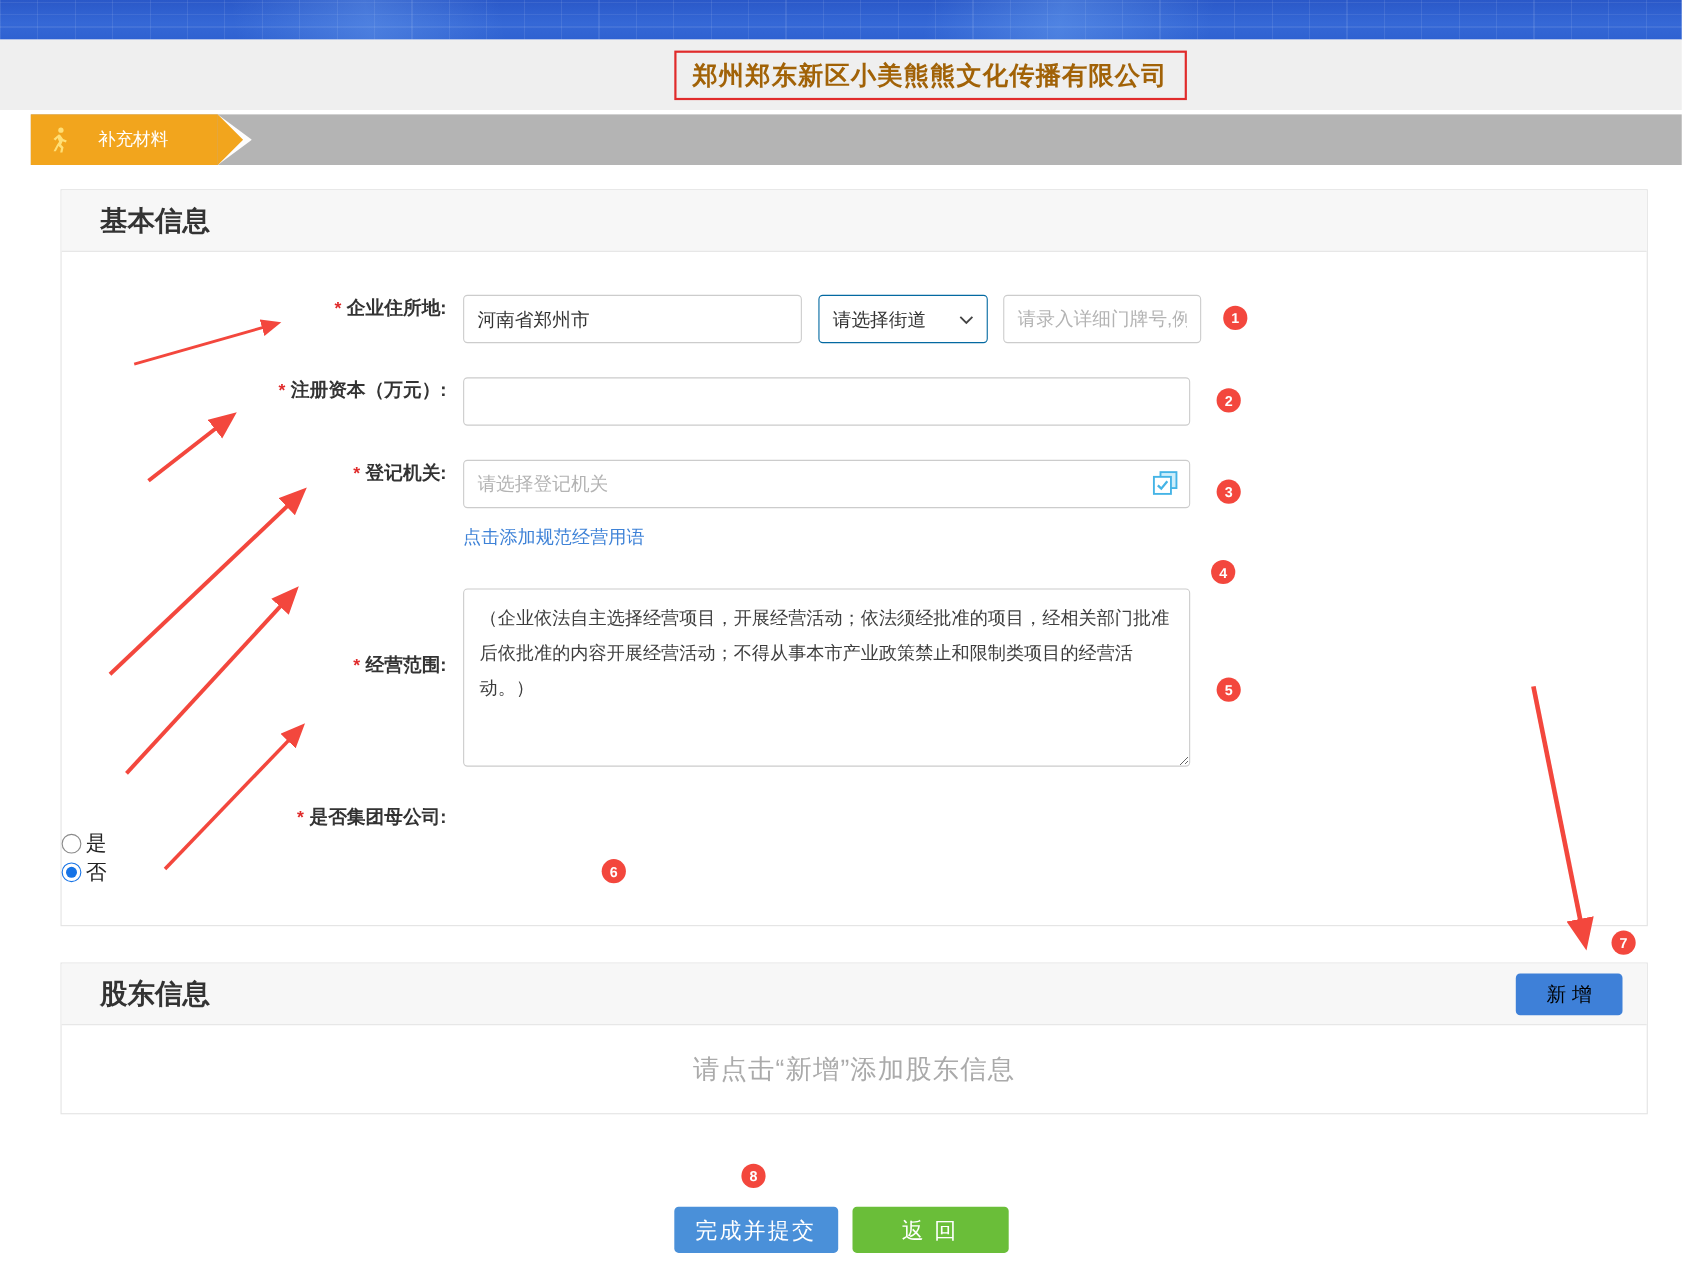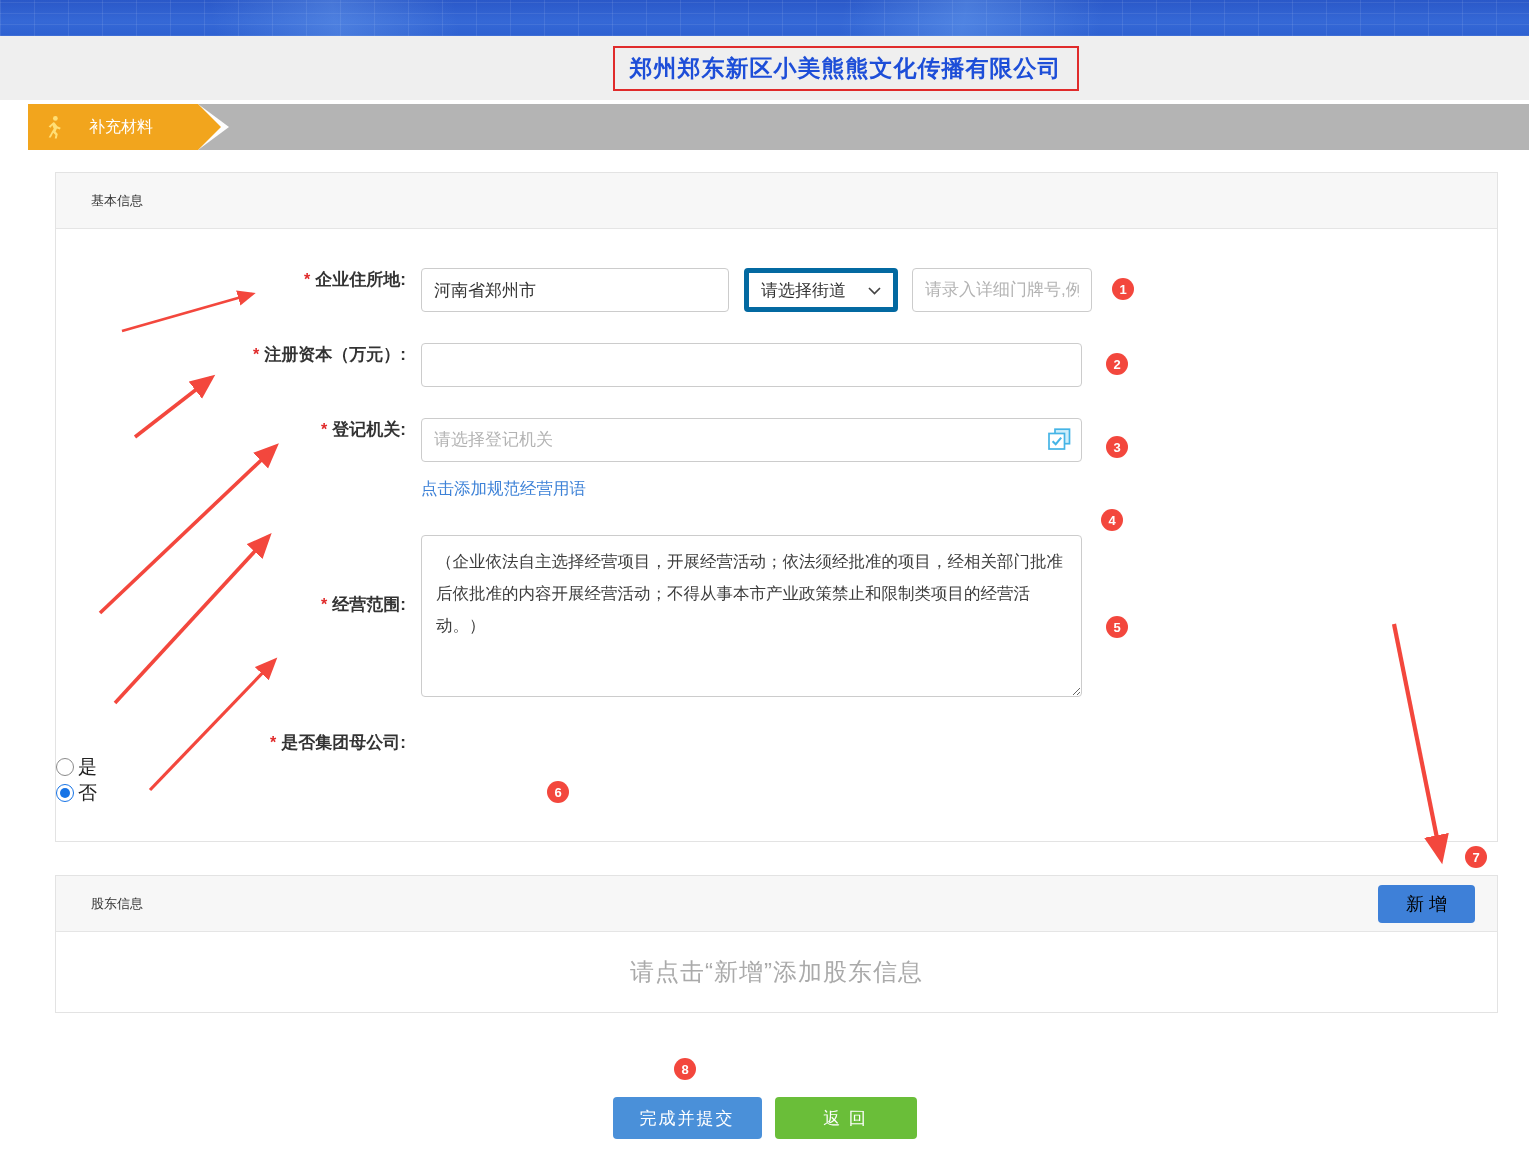--- a/index.html
+++ b/index.html
@@ -13,53 +13,53 @@
       linear-gradient(260deg, rgba(255,255,255,0) 70%, rgba(150,200,255,.25) 78%, rgba(255,255,255,0) 86%),
       repeating-linear-gradient(90deg, rgba(255,255,255,.09) 0 1px, transparent 1px 34px),
       repeating-linear-gradient(0deg, rgba(255,255,255,.08) 0 1px, transparent 1px 11px),
       linear-gradient(180deg,#2a58c8 0%,#3568d6 60%,#2e61d1 100%);
   }
 
   
   .header { position:absolute; left:0; top:36px; width:1529px; height:64px; background:#efefef;
     display:flex; align-items:center; justify-content:center; }
   .company-box { margin-left:162px; border:2px solid #e02b2b; padding:5px 15px;
-    font-size:23px; font-weight:bold; color:#1d4ed8; letter-spacing:1px; }
+    font-size:23px; font-weight:bold; color:#a16207; letter-spacing:1px; }
 
   
   .tabbar { position:absolute; left:28px; top:104px; width:1501px; height:46px; background:#b4b4b4; }
   .tab { position:absolute; left:0; top:0; width:170px; height:46px; background:#f2a51d;
     display:flex; align-items:center; color:#fff; font-size:16px; }
   .tab .walkicon { margin-left:15px; margin-right:24px; display:flex; }
   .chev-white { position:absolute; left:170px; top:0; width:31px; height:46px; background:#fdfdfd;
     clip-path:polygon(0 0, 100% 50%, 0 100%); }
   .chev-orange { position:absolute; left:170px; top:0; width:23px; height:46px; background:#f2a51d;
     clip-path:polygon(0 0, 100% 50%, 0 100%); }
 
   
   .panel { position:absolute; left:55px; width:1443px; border:1px solid #e3e3e3; background:#fff; }
   .panel-basic { top:172px; height:670px; }
   .panel-share { top:875px; height:138px; }
   .panel-head { height:56px; background:#f7f7f7; border-bottom:1px solid #e5e5e5;
     display:flex; align-items:center; justify-content:space-between; padding:0 22px 0 35px; }
-  .panel-title { font-size:13px; font-weight:normal; color:#333; }
+  .panel-title { font-size:25px; font-weight:bold; color:#333; }
 
   
   .form-body { padding-top:39px; }
   .frow { display:flex; align-items:flex-start; margin-bottom:31px; }
   .flabel { width:365px; padding-right:15px; text-align:right; font-size:17px; font-weight:bold;
     color:#333; white-space:nowrap; }
   .req { color:#e02b2b; font-weight:bold; margin-right:5px; font-size:16px; }
   .tin { height:44px; border:1px solid #ccc; border-radius:4px; font-size:17px; color:#333;
     padding:0 12px; font-family:"Liberation Sans","DejaVu Sans",sans-serif; background:#fff; }
   .tin::placeholder { color:#b3b3b3; }
   .w-main { width:308px; }
   .w-full { width:661px; }
   .w-detail { width:180px; }
-  .selbox { width:154px; height:44px; border:5px solid #0369a1; border-radius:4px; margin-left:15px;
+  .selbox { width:154px; height:44px; border:1px solid #0369a1; border-radius:4px; margin-left:15px;
     margin-right:14px; display:flex; align-items:center; justify-content:space-between;
     padding:0 12px; font-size:17px; color:#333; background:#fff; cursor:pointer; }
   .iconwrap { position:relative; width:661px; }
   .iconwrap .tin { width:100%; padding-right:44px; }
   .in-icon { position:absolute; right:10px; top:10px; cursor:pointer; display:flex; }
   .linkrow { margin:-15px 0 8px 365px; }
   .bluelink { font-size:16.5px; color:#3e82d7; text-decoration:none; cursor:pointer; }
   .scope-row { align-items:flex-start; margin-bottom:34px;margin-top:35px; }
   .scope-row .flabel { padding-top:58px; }
   .scopeta { width:661px; height:162px; border:1px solid #ccc; border-radius:4px; resize:both;
@@ -74,21 +74,21 @@
 
   
   .add-btn { width:97px; height:38px; background:#3e80d8; color:#000000; border:none; border-radius:4px;
     font-size:18px; cursor:pointer; font-family:inherit; }
   .share-empty { height:80px; display:flex; align-items:center; justify-content:center;
     font-size:24px; color:#aaa; letter-spacing:1px; }
 
   
   .actions { position:absolute; left:0; top:1097px; width:1529px; display:flex;
     justify-content:center; gap:13px; }
-  .btn { height:42px; border:none; border-radius:4px; color:#fff; font-size:17px; cursor:pointer;
+  .btn { height:42px; border:none; border-radius:4px; color:#fff; font-size:20px; cursor:pointer;
     font-family:inherit; letter-spacing:2px; }
   .btn-submit { width:149px; background:#4a90d9; }
   .btn-back { width:142px; background:#6abe39; }
 
   
   .overlay { position:absolute; left:0; top:0; width:1529px; height:1156px; pointer-events:none; z-index:40; }
   .badge { position:absolute; width:22px; height:22px; border-radius:50%; background:#f3473d;
     color:#fff; font-size:13px; font-weight:bold; display:flex; align-items:center;
     justify-content:center; }
 </style>

